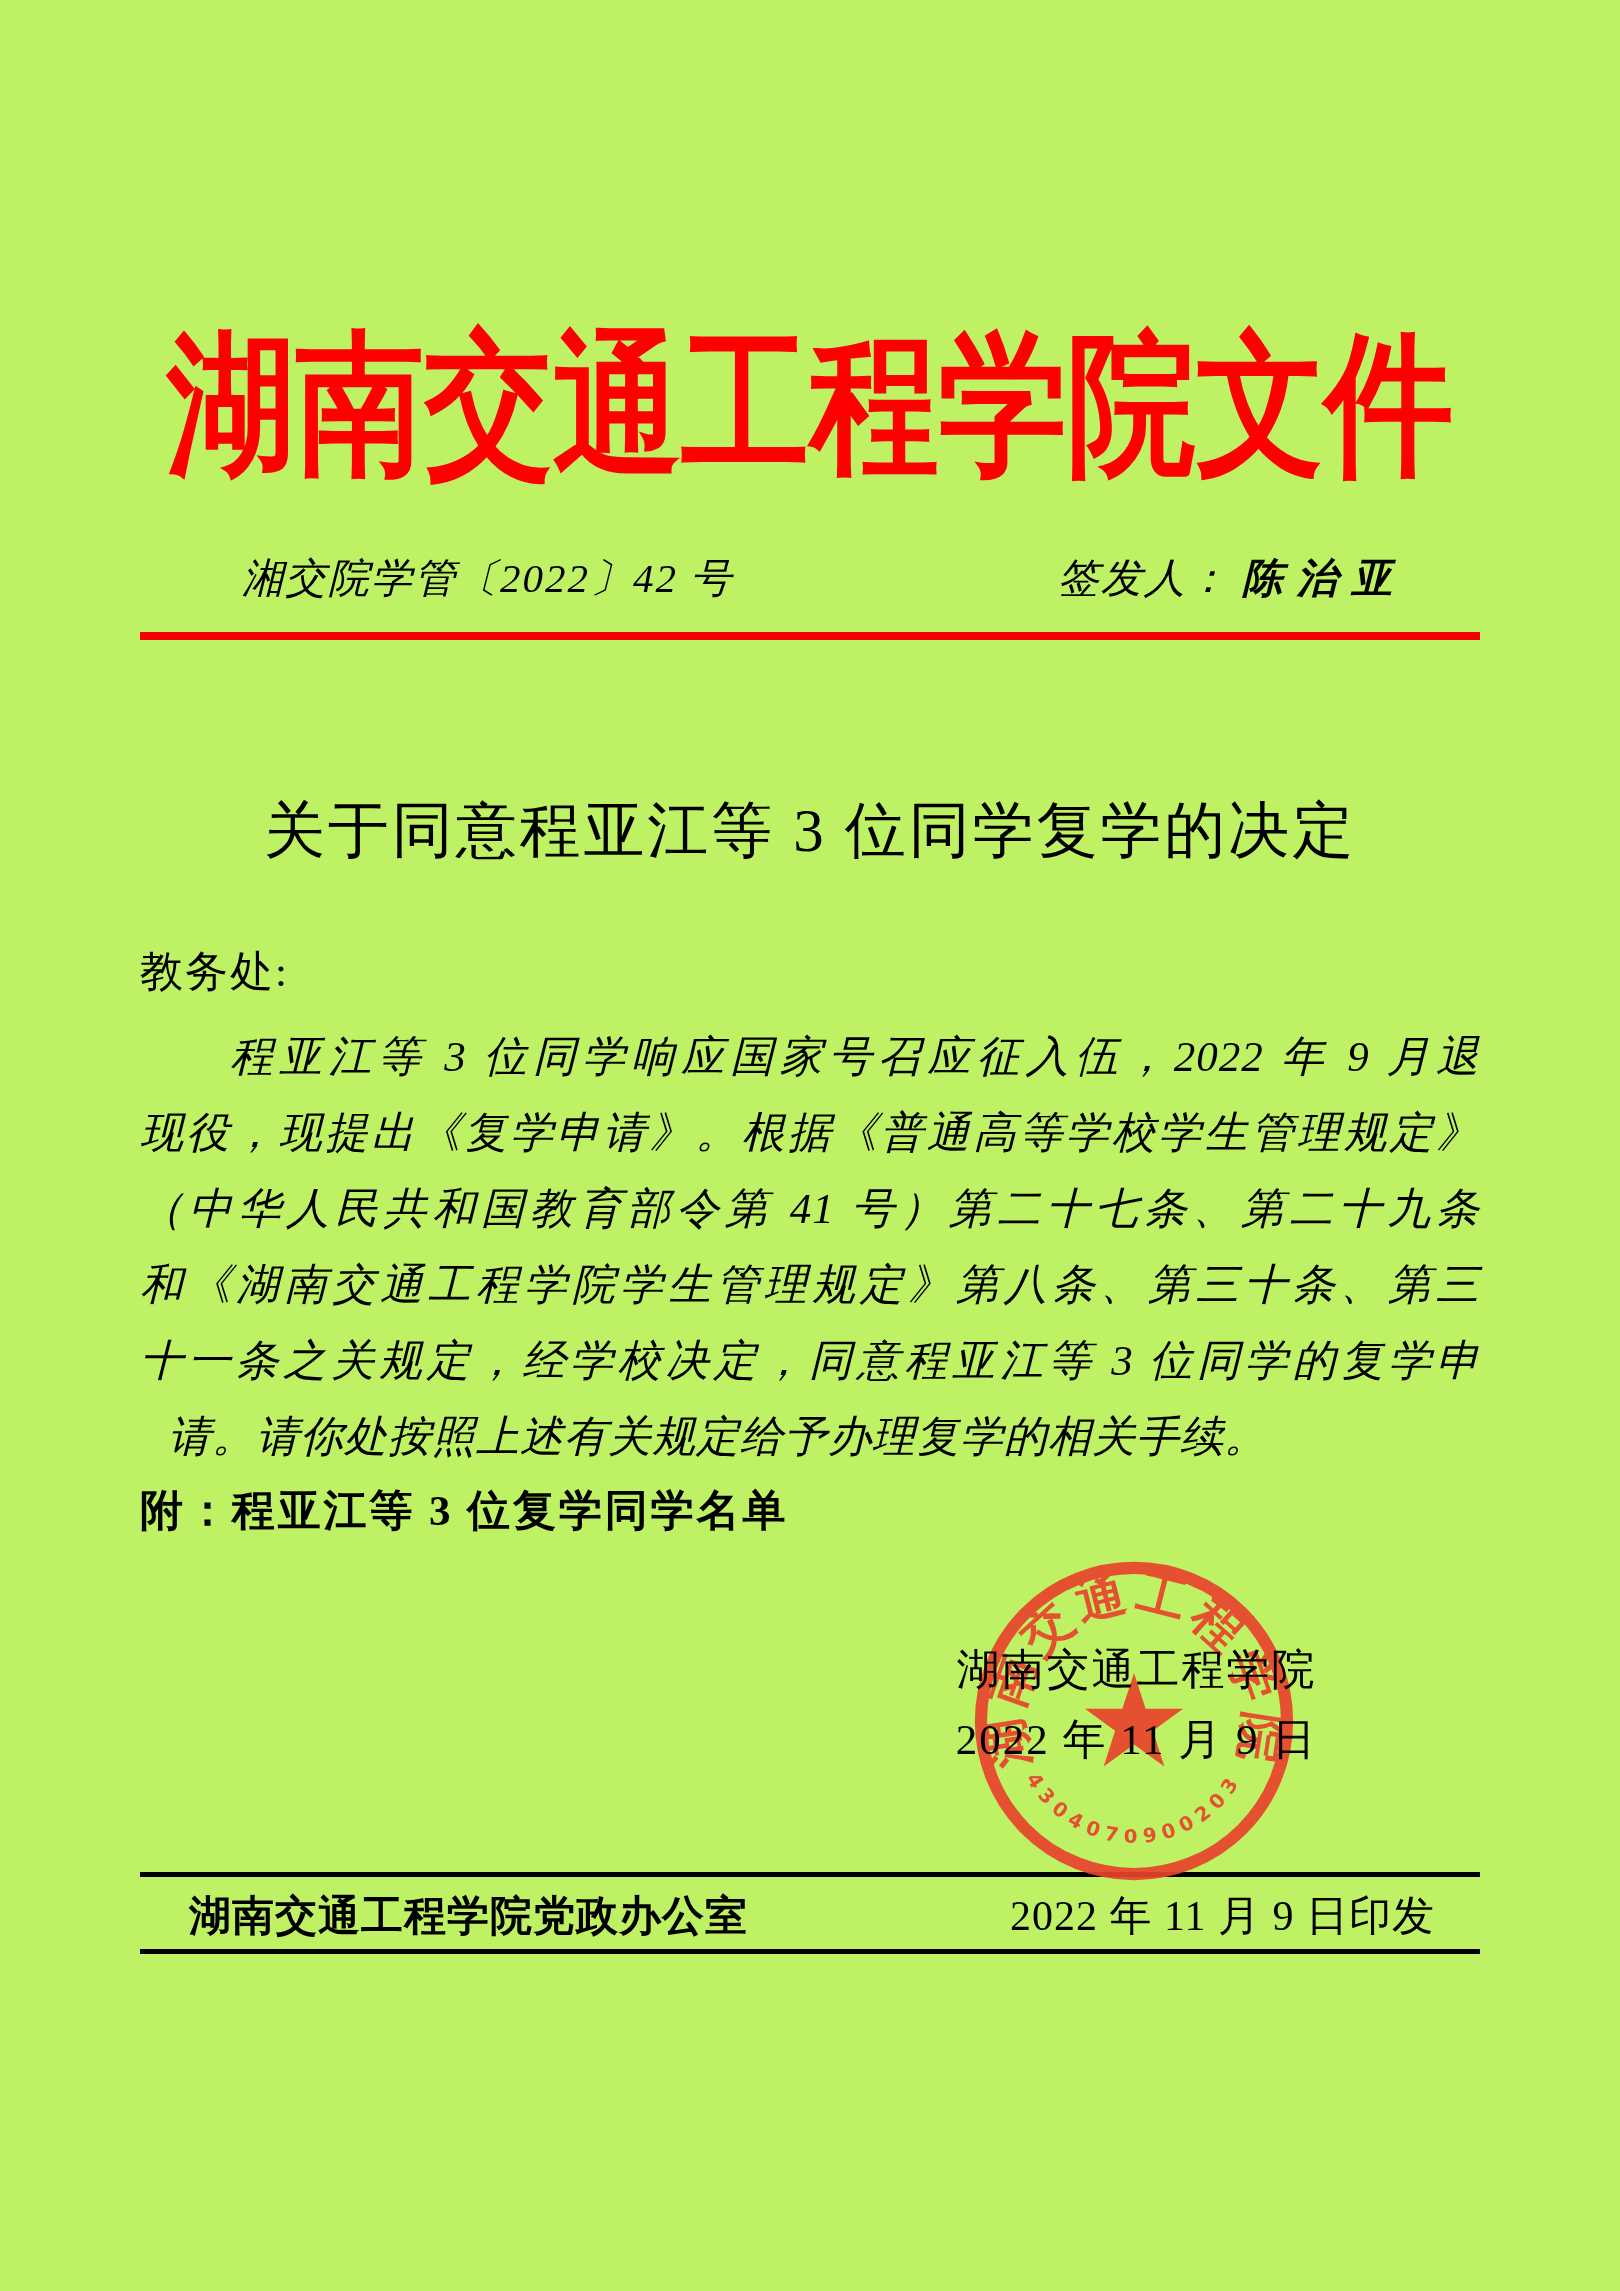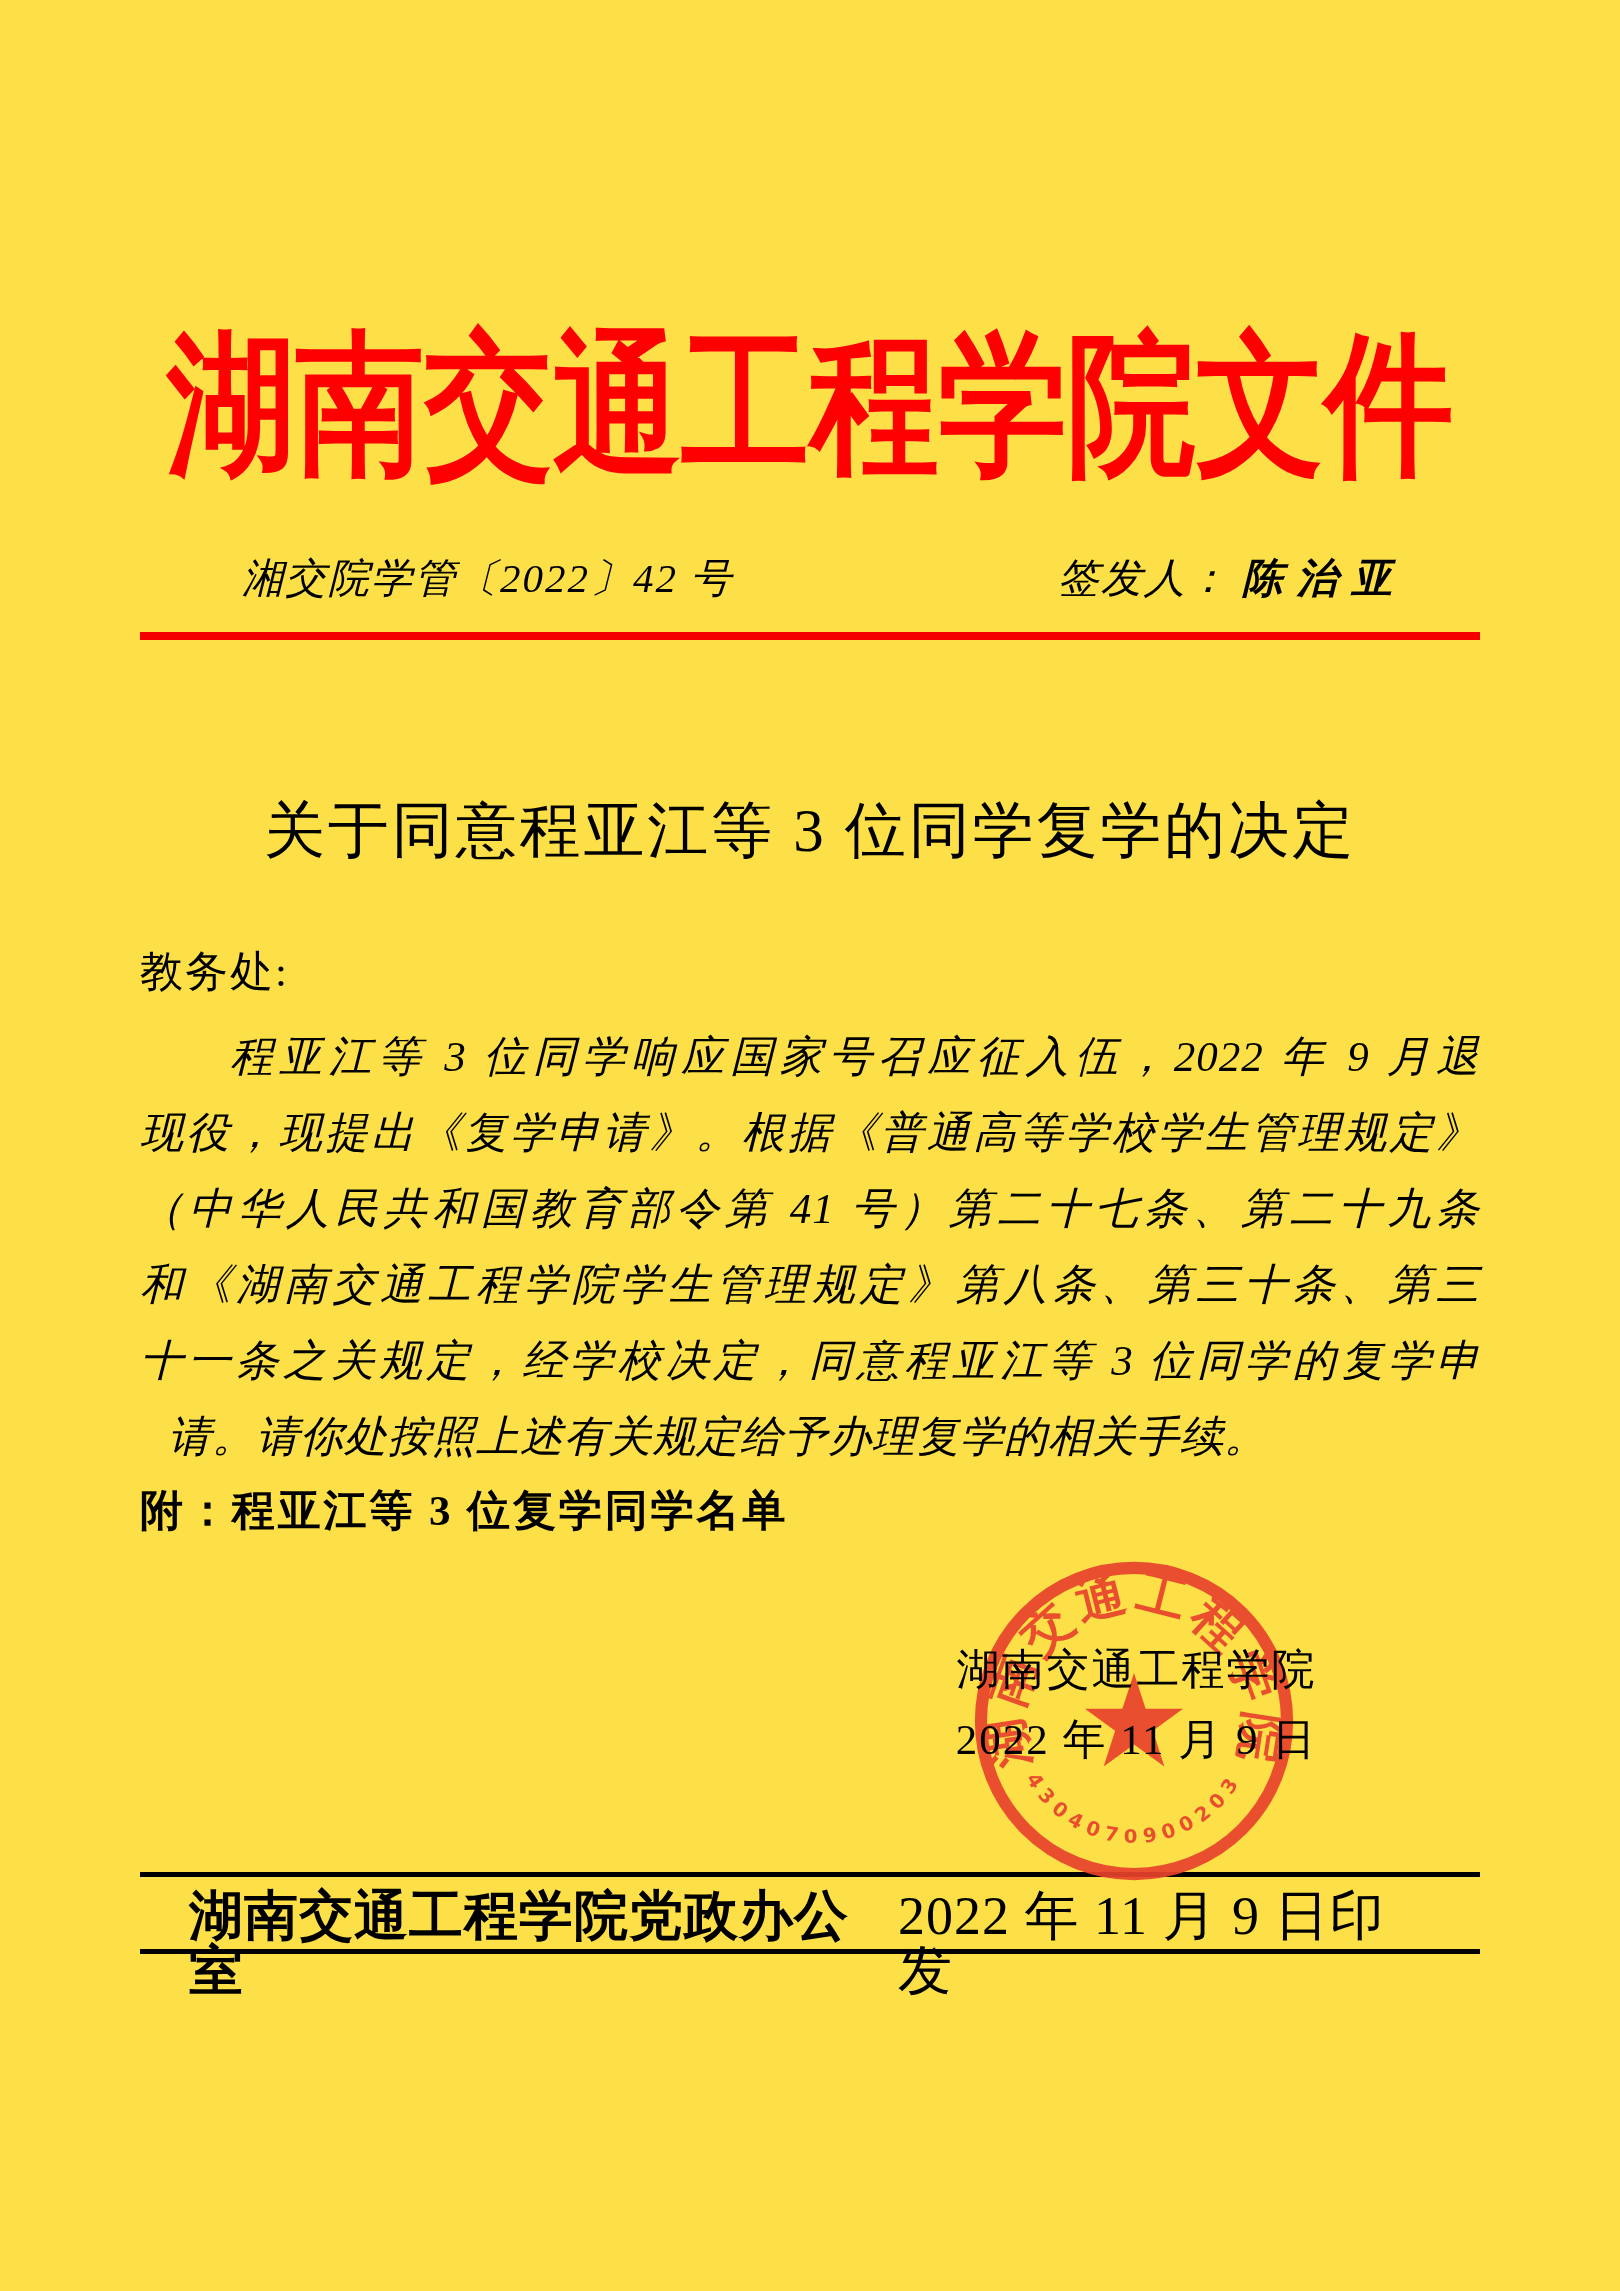--- a/index.html
+++ b/index.html
@@ -5,21 +5,21 @@
   :root{
     --banner-red:#fe0000;
     --rule-red:#f40000;
     --seal-red:#e8432c;
     --ink-black:#000000;
   }
   html,body{margin:0;padding:0;background:#ffffff;}
   .page{
     position:relative;
     width:1620px;height:2292px;
-    background:#fde047;
+    background:#bef264;
     overflow:hidden;
     font-family:"Liberation Serif","DejaVu Serif",serif;
     color:var(--ink-black);
   }
   
   .banner{
     position:absolute;top:310px;left:0;width:1620px;
     text-align:center;white-space:nowrap;
     font-size:155px;font-weight:700;line-height:1.25;
     color:var(--banner-red);
@@ -79,21 +79,21 @@
   
   .fline{
     position:absolute;left:140px;width:1340px;height:4.9px;
     background:var(--ink-black);z-index:1;
   }
   .fline.top{top:1872px;}
   .fline.bottom{top:1949px;}
   .frow{
     position:absolute;top:1889px;left:140px;width:1340px;
     display:flex;justify-content:space-between;align-items:baseline;
-    font-size:54px;line-height:55px;z-index:1;
+    font-size:42px;line-height:55px;z-index:1;
   }
   .frow .office{margin-left:49px;letter-spacing:1px;font-weight:600;}
   .frow .printdate{margin-right:45px;letter-spacing:1px;}
   .copies{
     position:absolute;top:1962px;left:140px;width:1340px;
     text-align:right;padding-right:51px;box-sizing:border-box;
     font-size:40px;letter-spacing:1px;
   }
 </style>
 </head>

